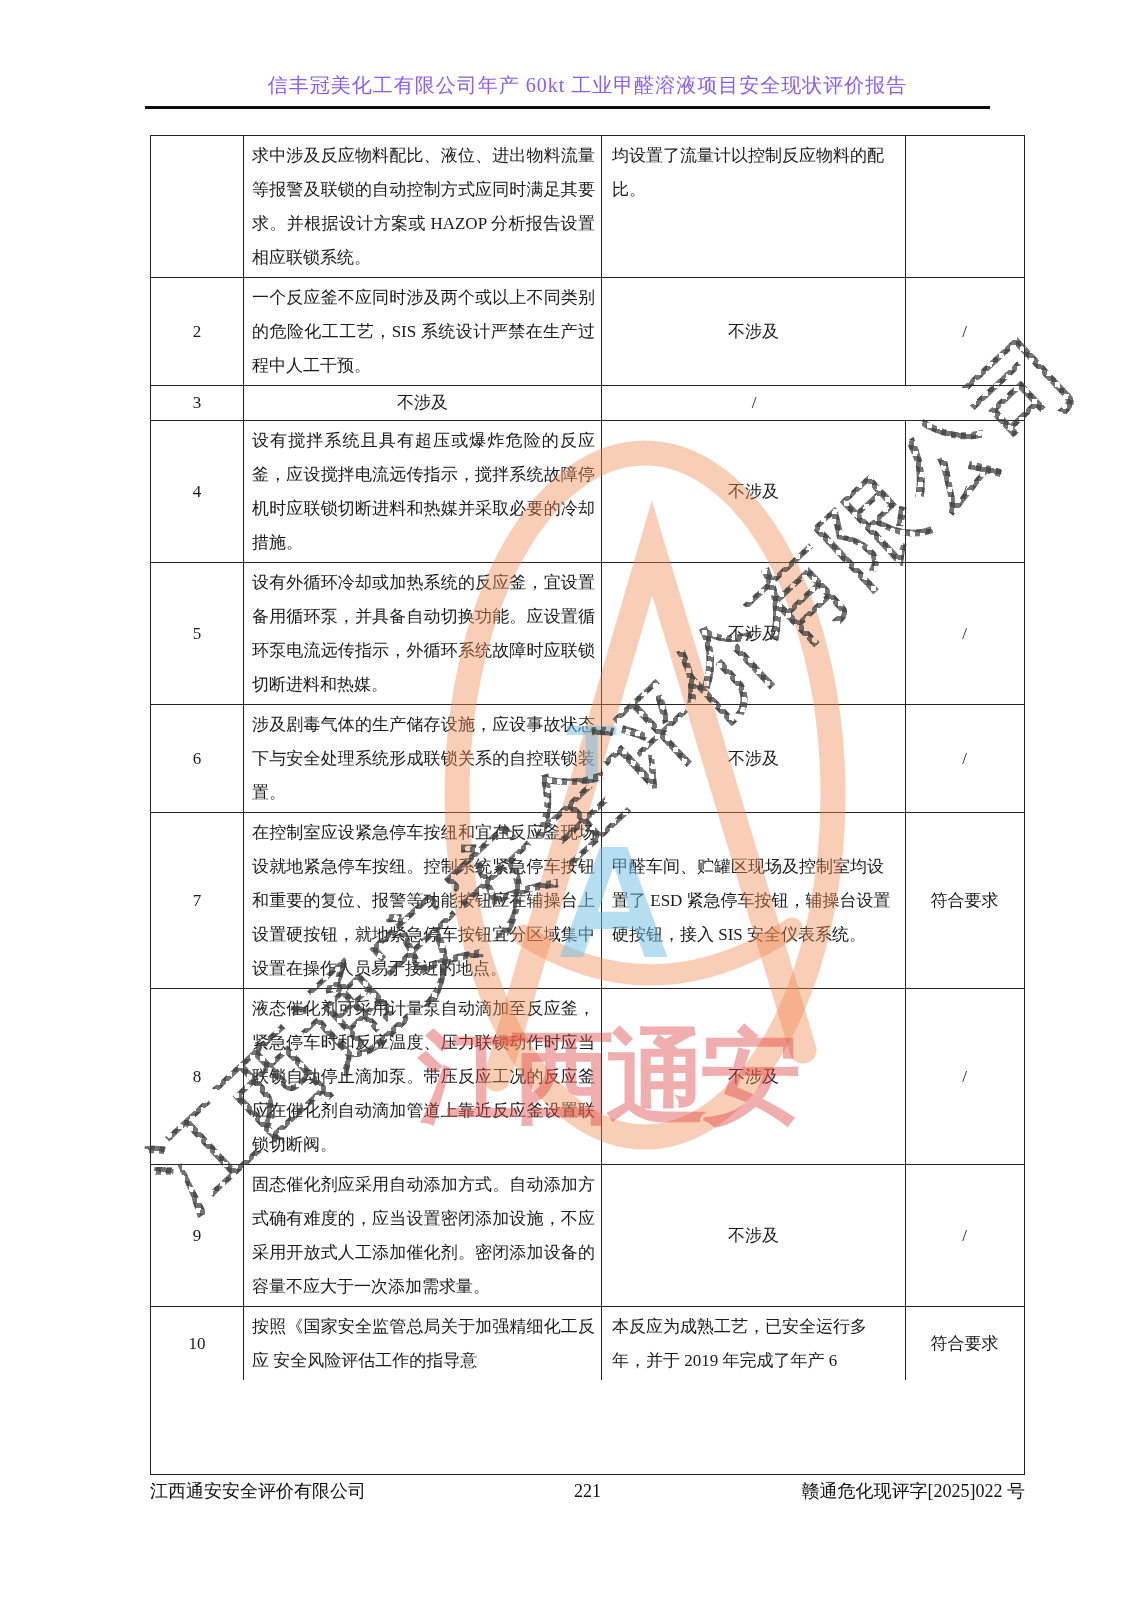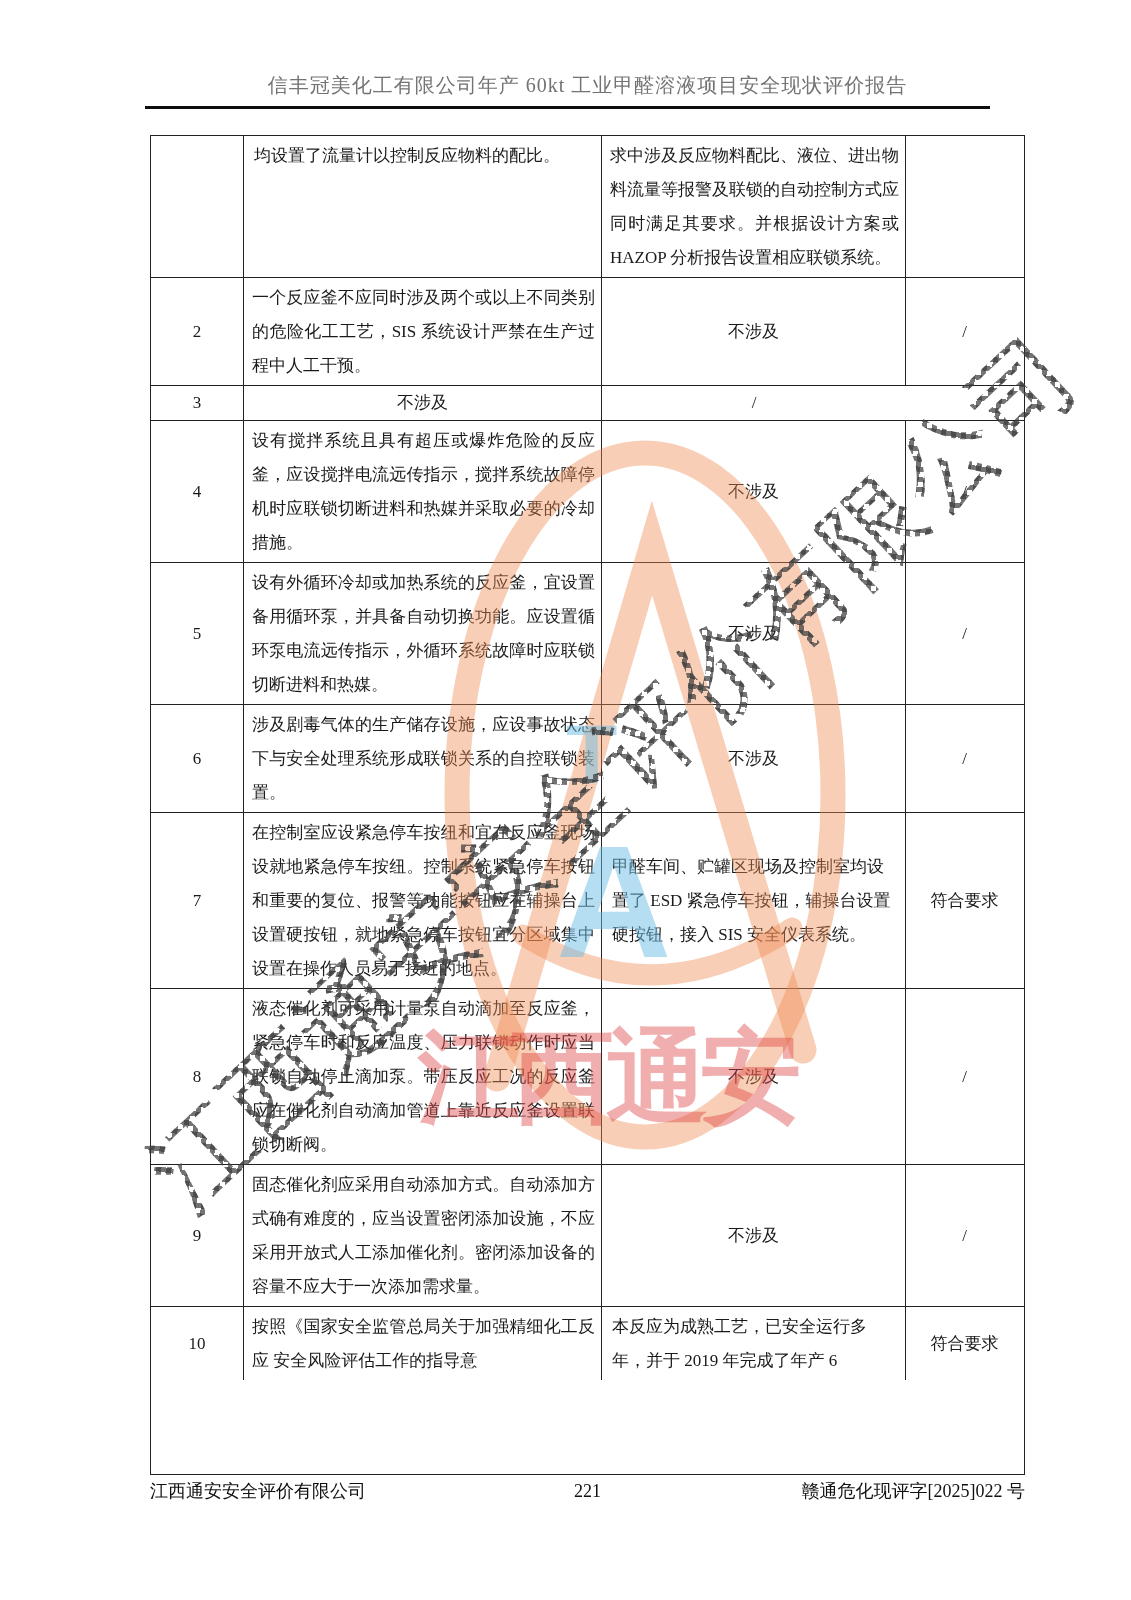--- a/index.html
+++ b/index.html
@@ -8,21 +8,21 @@
     width:1131px;height:1600px;
     margin:0 auto;
     background:#ffffff;
     overflow:hidden;
     font-family:"Liberation Serif","DejaVu Serif",serif;
     color:#1a1a1a;
   }
   
   .hdr-title{
     position:absolute;left:150px;top:72px;width:875px;
-    text-align:center;font-size:20px;letter-spacing:1px;color:#737373;
+    text-align:center;font-size:20px;letter-spacing:1px;color:#8b5cf6;
   }
   .hdr-rule{
     position:absolute;left:145px;top:106px;width:845px;height:3px;
     background:#0d0d0d;
   }
   
   .table-clip{
     position:absolute;left:150px;top:135px;width:875px;height:1340px;
     overflow:hidden;border:1px solid #222;box-sizing:border-box;
   }
@@ -87,22 +87,22 @@
 <body>
 
 <div class="page">
 
   <div class="hdr-title">信丰冠美化工有限公司年产 60kt 工业甲醛溶液项目安全现状评价报告</div>
   <div class="hdr-rule"></div>
 
   <div class="table-clip" id="doc-table">
       <div class="t-row">
         <div class="cell c-no"></div>
+        <div class="cell c-req">求中涉及反应物料配比、液位、进出物料流量等报警及联锁的自动控制方式应同时满足其要求。并根据设计方案或 HAZOP 分析报告设置相应联锁系统。</div>
         <div class="cell c-eval">均设置了流量计以控制反应物料的配比。</div>
-        <div class="cell c-req">求中涉及反应物料配比、液位、进出物料流量等报警及联锁的自动控制方式应同时满足其要求。并根据设计方案或 HAZOP 分析报告设置相应联锁系统。</div>
         <div class="cell c-conc"></div>
       </div>
       <div class="t-row">
         <div class="cell c-no">2</div>
         <div class="cell c-req">一个反应釜不应同时涉及两个或以上不同类别的危险化工工艺，SIS 系统设计严禁在生产过程中人工干预。</div>
         <div class="cell c-eval center">不涉及</div>
         <div class="cell c-conc">/</div>
       </div>
       <div class="t-row">
         <div class="cell c-no">3</div>

